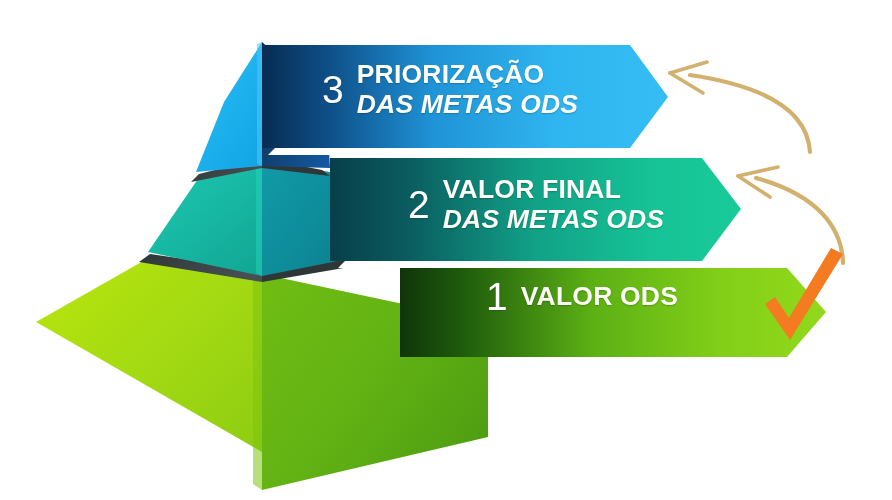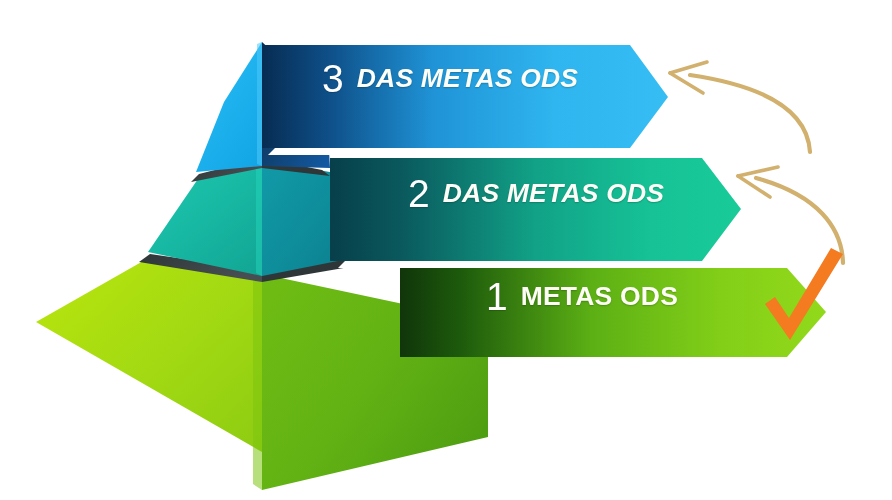--- a/index.html
+++ b/index.html
@@ -181,31 +181,33 @@
     </g>
 
     <g>
       <path d="M 765 304 L 790 340 L 843 254 L 831 248 L 789 318 L 775 297 Z" fill="#f47b20"></path>
     </g>
   </svg>
 
   <div class="band-text" id="text3">
     <span class="band-num">3</span>
     <span class="band-label">
+      <span>PRIORIZAÇÃO</span>
       <span class="l2">DAS METAS ODS</span>
     </span>
   </div>
 
   <div class="band-text" id="text2">
     <span class="band-num">2</span>
     <span class="band-label">
+      <span>VALOR FINAL</span>
       <span class="l2">DAS METAS ODS</span>
     </span>
   </div>
 
   <div class="band-text" id="text1">
     <span class="band-num">1</span>
     <span class="band-label">
-      <span>METAS ODS</span>
+      <span>VALOR ODS</span>
     </span>
   </div>
 
 </div>
 
 </body></html>

